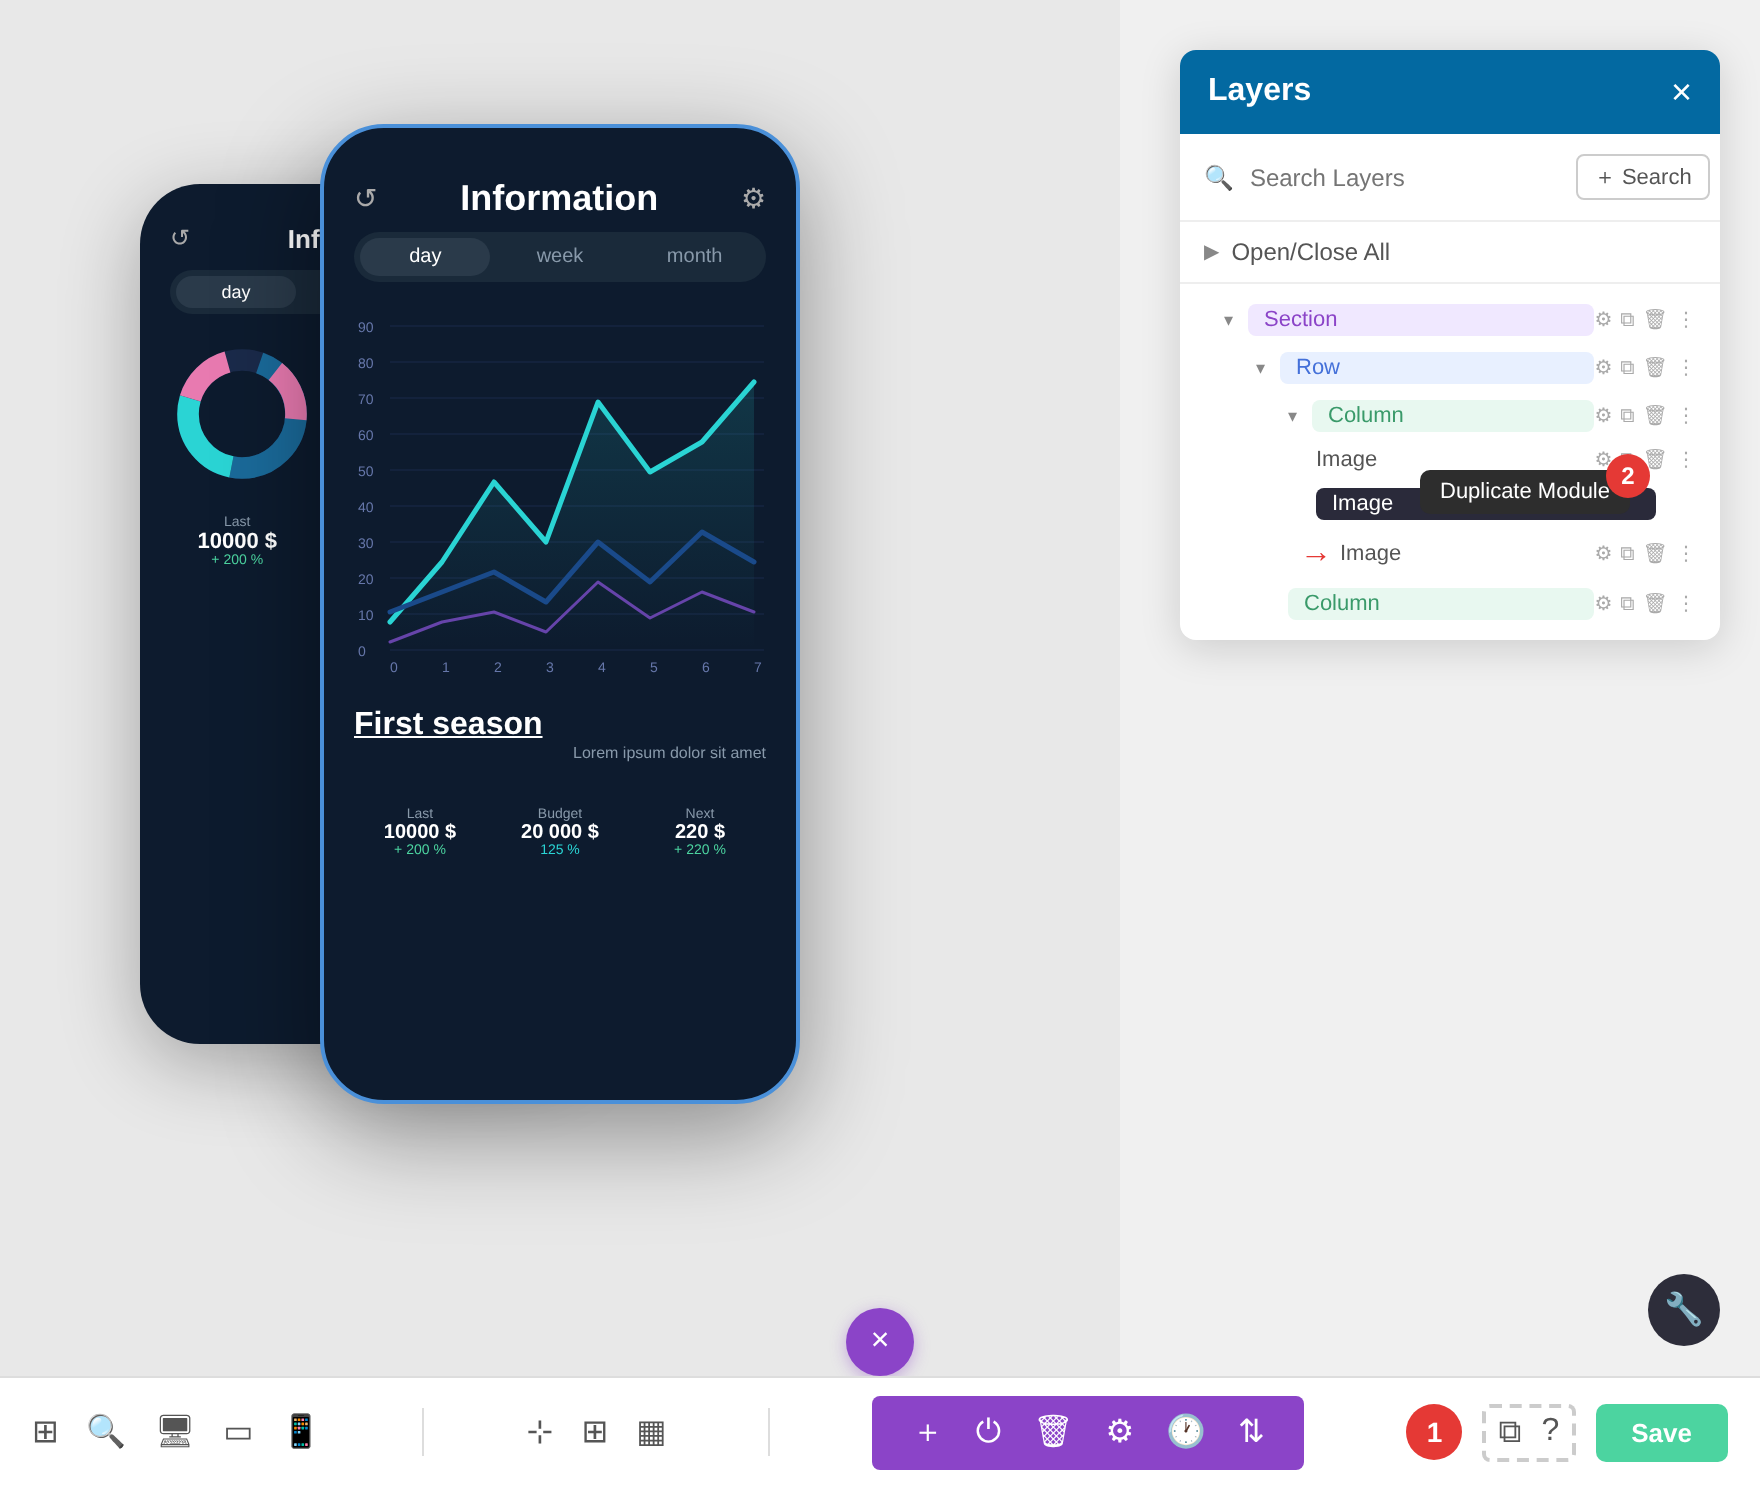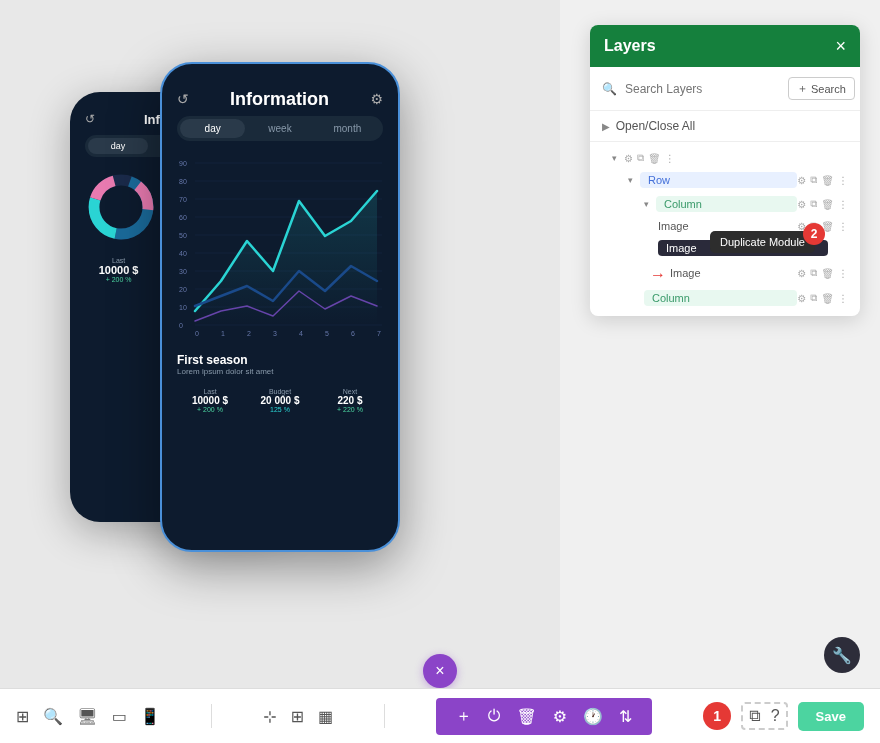--- a/index.html
+++ b/index.html
@@ -156,29 +156,31 @@
       padding: 4px 6px;
       border-radius: 12px;
     }
     .phone-front-tab.active {
       background: #2a3a4a;
       color: #fff;
     }
 
     .season-label {
       color: #fff;
-      font-size: 12px;
+      font-size: 16px;
       font-weight: 600;
       margin-top: 8px;
+      text-decoration: underline;
     }
 
     .season-desc {
       color: #8899aa;
       font-size: 8px;
-      margin-bottom: 12px;
+      margin-bottom: 23px;
+      text-align: right;
     }
 
     .phone-front-stats {
       display: flex;
       justify-content: space-between;
       gap: 4px;
       margin-top: 4px;
     }
 
     .front-stat {
@@ -208,21 +210,21 @@
       top: 25px;
       right: 20px;
       width: 270px;
       background: #fff;
       border-radius: 8px;
       box-shadow: 0 4px 20px rgba(0,0,0,0.15);
       overflow: visible;
     }
 
     .layers-header {
-      background: #15803d;
+      background: #0369a1;
       border-radius: 8px 8px 0 0;
       padding: 12px 14px;
       display: flex;
       align-items: center;
       justify-content: space-between;
     }
 
     .layers-title {
       color: #fff;
       font-size: 16px;
@@ -661,20 +663,21 @@
 
   <div class="open-close-row">
     <span style="font-size:10px;color:#888">▶</span>
     <span>Open/Close All</span>
   </div>
 
   <div class="tree-container">
 
     <div class="tree-item tree-item-indent1">
       <span class="tree-toggle">▾</span>
+      <span class="tree-label section-label">Section</span>
       <div class="tree-icons">
         <span class="tree-icon">⚙</span>
         <span class="tree-icon">⧉</span>
         <span class="tree-icon">🗑</span>
         <span class="tree-icon">⋮</span>
       </div>
     </div>
 
     <div class="tree-item tree-item-indent2">
       <span class="tree-toggle">▾</span>

